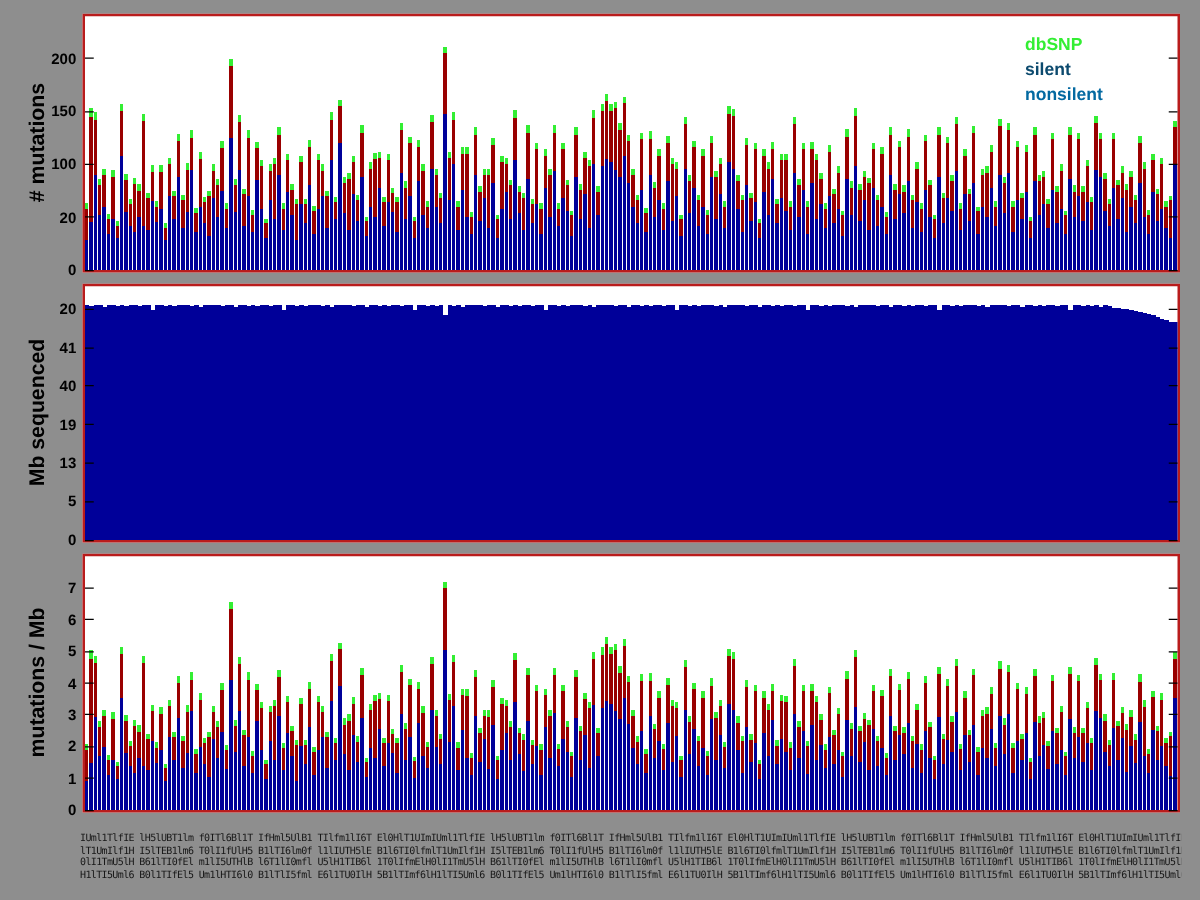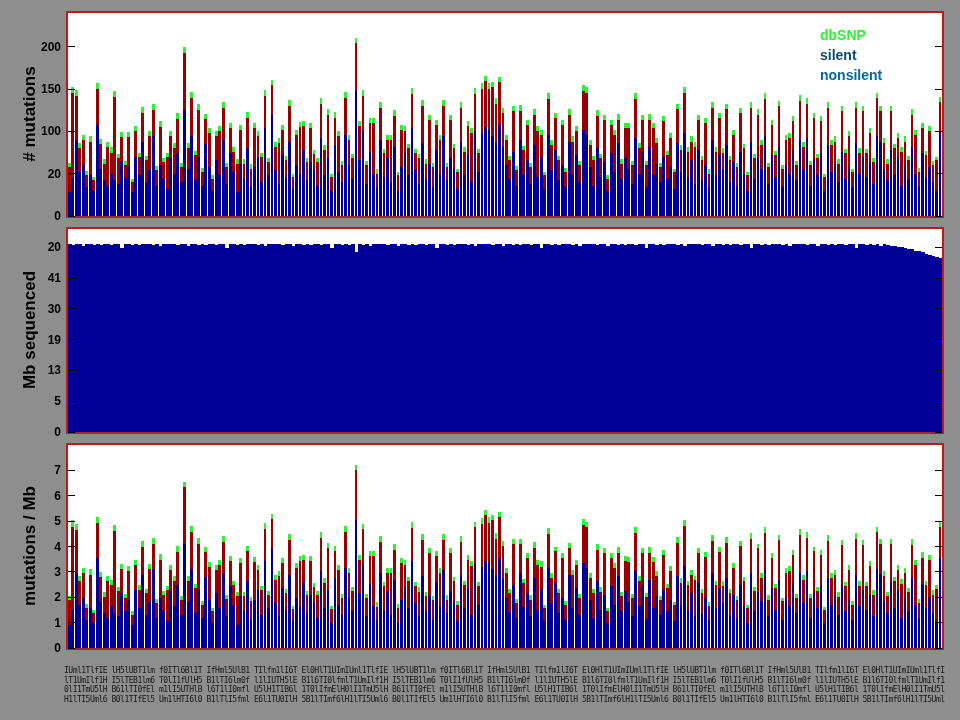--- a/index.html
+++ b/index.html
@@ -1879,21 +1879,21 @@
 
 <div class="ticklabel" style="left: 19px; top: 209px;">0</div>
     <div class="ticklabel" style="left: 19px; top: 166.708px;">20</div>
     <div class="ticklabel" style="left: 19px; top: 124.417px;">100</div>
     <div class="ticklabel" style="left: 19px; top: 82.125px;">150</div>
     <div class="ticklabel" style="left: 19px; top: 39.8333px;">200</div>
     <div class="ticklabel" style="left: 19px; top: 425px;">0</div>
     <div class="ticklabel" style="left: 19px; top: 394.242px;">5</div>
     <div class="ticklabel" style="left: 19px; top: 363.485px;">13</div>
     <div class="ticklabel" style="left: 19px; top: 332.727px;">19</div>
-    <div class="ticklabel" style="left: 19px; top: 301.97px;">30</div>
+    <div class="ticklabel" style="left: 19px; top: 301.97px;">40</div>
     <div class="ticklabel" style="left: 19px; top: 271.212px;">41</div>
     <div class="ticklabel" style="left: 19px; top: 240.455px;">20</div>
     <div class="ticklabel" style="left: 19px; top: 641px;">0</div>
     <div class="ticklabel" style="left: 19px; top: 615.625px;">1</div>
     <div class="ticklabel" style="left: 19px; top: 590.25px;">2</div>
     <div class="ticklabel" style="left: 19px; top: 564.875px;">3</div>
     <div class="ticklabel" style="left: 19px; top: 539.5px;">4</div>
     <div class="ticklabel" style="left: 19px; top: 514.125px;">5</div>
     <div class="ticklabel" style="left: 19px; top: 488.75px;">6</div>
     <div class="ticklabel" style="left: 19px; top: 463.375px;">7</div>

